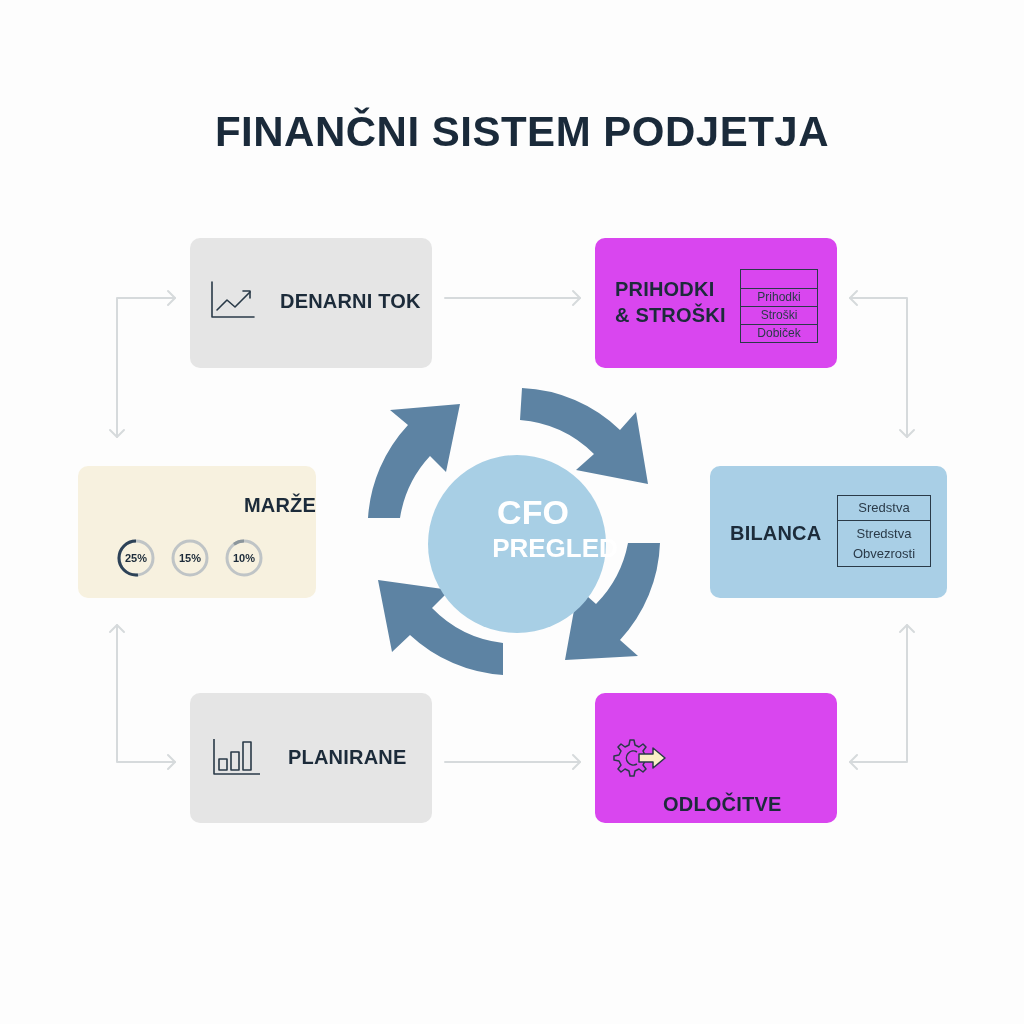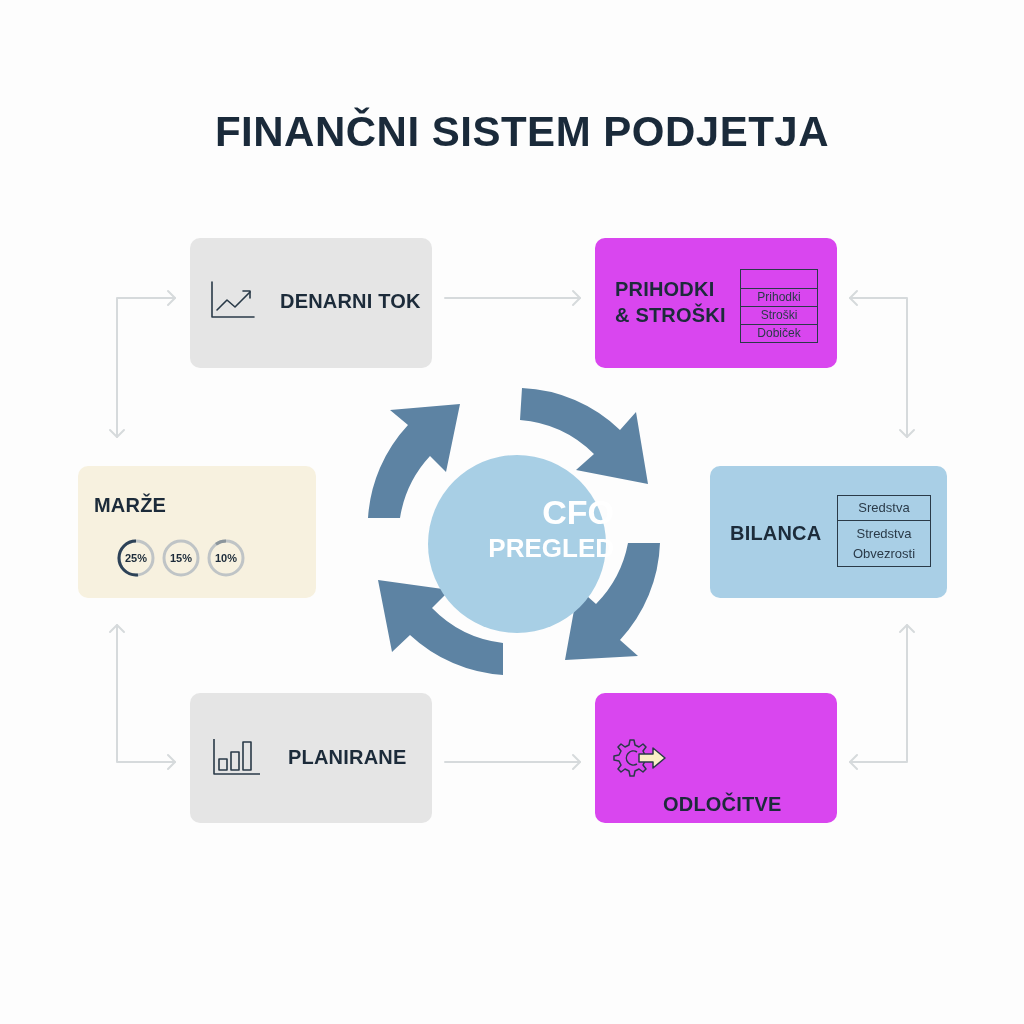--- a/index.html
+++ b/index.html
@@ -34,22 +34,22 @@
     position: absolute; border: 1.5px solid #2a3a48; font-size: 12px; color: #2a3a48;
   }
   .mini-table .row {
     border-top: 1.5px solid #2a3a48; text-align: center; height: 18px; line-height: 17px;
   }
   .mini-table .row:first-child { border-top: none; }
   #box-income .mini-table { left: 145px; top: 31px; width: 78px; }
 
   
   #box-margins { left: 78px; top: 466px; width: 238px; height: 132px; }
-  #box-margins .label { position: absolute; left: 0; width: 238px; text-align: left; top: 28px; padding-left: 16px; }
-  .rings { position: absolute; top: 72px; left: 38px; display: flex; gap: 5px; }
+  #box-margins .label { position: absolute; left: 0; width: 238px; text-align: right; top: 28px; padding-left: 16px; }
+  .rings { position: absolute; top: 72px; left: 38px; display: flex; gap: 14px; }
   .ring { position: relative; width: 40px; height: 40px; }
   .ring svg { position: absolute; left: 0; top: 0; }
   .ring span {
     position: absolute; left: 0; top: 0; width: 40px; height: 40px; line-height: 40px;
     text-align: center; font-size: 11px; font-weight: 700; color: #1c2b3a;
   }
 
   
   #box-balance { left: 710px; top: 466px; width: 237px; height: 132px; }
   #box-balance .label { position: absolute; left: 20px; top: 56px; }
@@ -66,21 +66,21 @@
   #box-decisions { left: 595px; top: 693px; width: 242px; height: 130px; }
   #box-decisions .icon { position: absolute; left: 18px; top: 44px; }
   #box-decisions .label { position: absolute; left: 68px; top: 53px; margin-top: 47px; }
 
   
   #center-circle {
     position: absolute; left: 428px; top: 455px; width: 178px; height: 178px;
     border-radius: 50%; background: #a8cfe5;
   }
   #center-circle .c1, #center-circle .c2 {
-    position: absolute; left: 8px; width: 178px; text-align: right; color: #ffffff; font-weight: 700;
+    position: absolute; left: 16px; width: 178px; text-align: center; color: #ffffff; font-weight: 700;
   }
   #center-circle .c1 { top: 38px; font-size: 34px; }
   #center-circle .c2 { top: 78px; font-size: 26px; padding-left: 44px; }
 
   svg.overlay { position: absolute; left: 0; top: 0; }
 </style>
 </head>
 <body>
 
 <div class="title">FINANČNI SISTEM PODJETJA</div>

